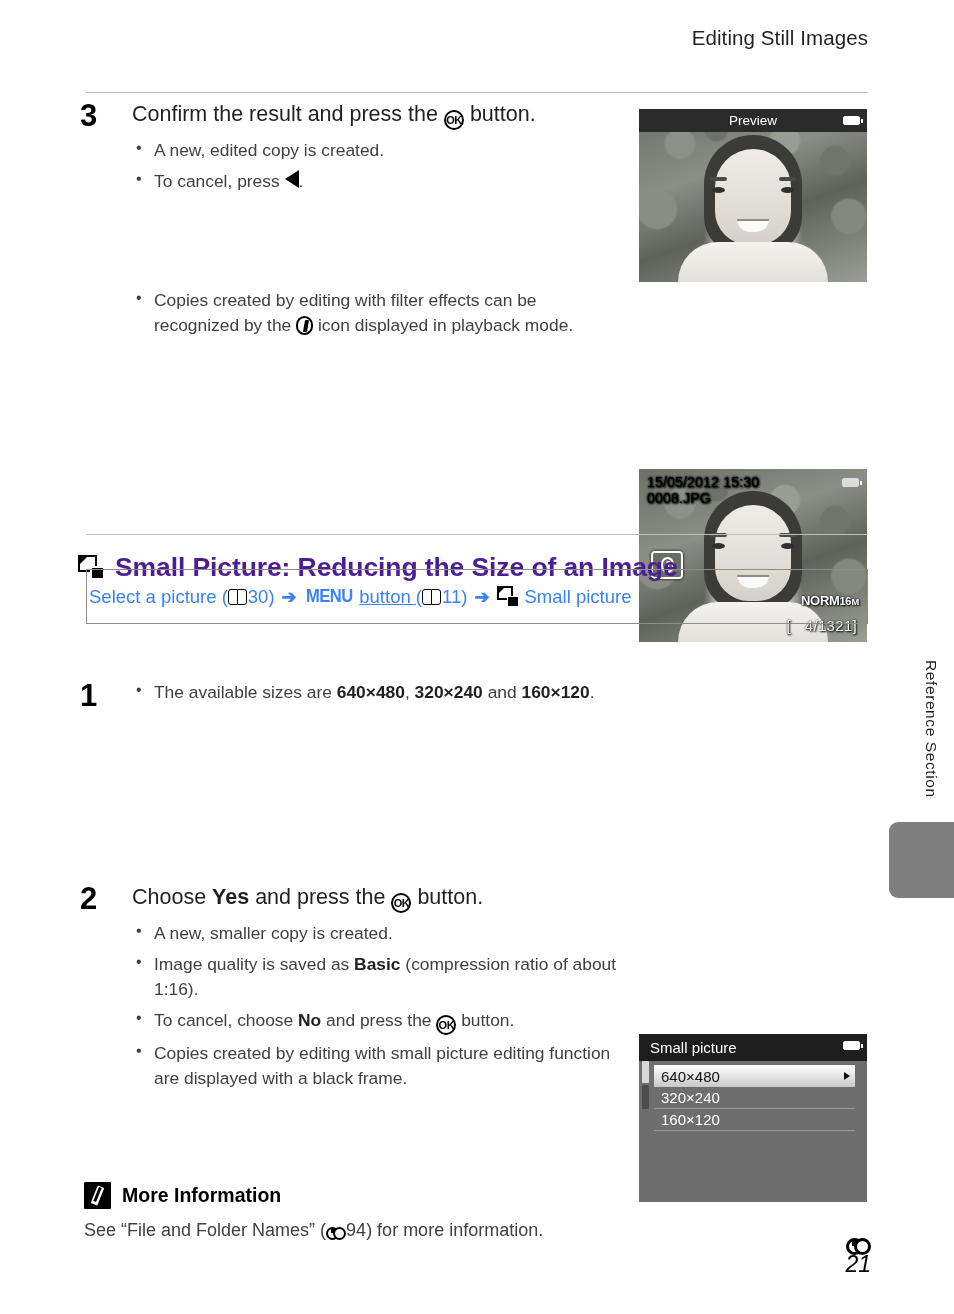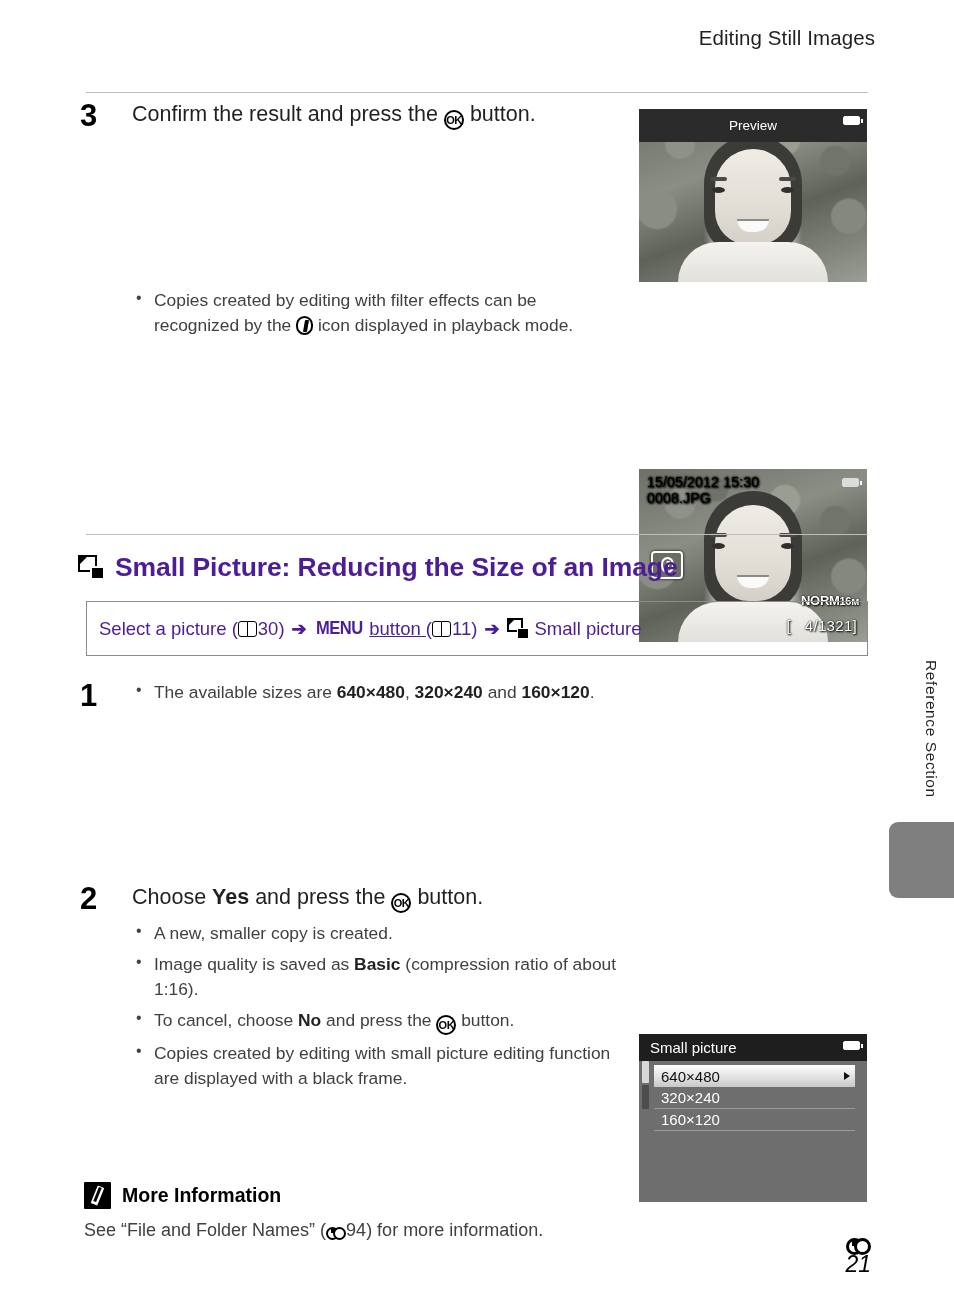--- a/index.html
+++ b/index.html
@@ -9,21 +9,21 @@
     background: #ffffff;
     font-family: "Liberation Sans", sans-serif;
     color: #231f20;
     position: relative;
     overflow: hidden;
   }
 
   
   .page-header {
     position: absolute;
-    top: 26px; left: 0; right: 79px;
+    top: 26px; left: 0; right: 86px;
     text-align: right;
     font-size: 20.5px;
     color: #231f20;
     letter-spacing: .1px;
     margin-left: 12px;
   }
 
   .rule {
     position: absolute;
     left: 86px; right: 86px;
@@ -200,28 +200,28 @@
     font-weight: bold;
     color: #4c1d95;
     letter-spacing: -0.1px;
     display: flex;
     align-items: center;
     gap: 10px;
   }
 
   .nav-box {
     position: absolute;
-    left: 86px; top: 601px;
+    left: 86px; top: 569px;
     width: 782px; height: 55px;
     border: 1.6px solid #8c8c8c;
     display: flex;
     align-items: center;
-    padding-left: 12px;
+    padding-left: 2px;
     font-size: 18.5px;
-    color: #4c1d95;
+    color: #3b82f6;
   }
   .menu-word {
     font-family: "Liberation Sans", sans-serif;
     font-weight: bold;
     font-size: 18px;
     letter-spacing: -0.6px;
     transform: scaleX(.92);
     display: inline-block;
   }
 
@@ -282,21 +282,21 @@
   }
   .shoulders {
     position: absolute; left: 50%; transform: translateX(-50%);
     bottom: 0; width: 150px; height: 40px;
     background: linear-gradient(180deg,#f4f3ef,#e2e0da);
     border-radius: 60px 60px 0 0;
   }
 
   .lcd-titlebar {
     position: absolute; left: 0; right: 0; top: 0;
-    height: 33px;
+    height: 23px;
     background: #2b2b2b;
     color: #fff;
     font-size: 13.5px;
     display: flex; align-items: center; justify-content: center;
   }
   .batt {
     position: absolute; right: 7px; top: 7px;
     width: 17px; height: 9px;
     border: 1.5px solid #fff; border-radius: 2px;
     background: #fff;
@@ -491,20 +491,29 @@
 <div class="rule r1"></div>
 
 <div class="step" style="top:100px;">
   <div class="step-num">3</div>
   <div class="step-body">
     <div class="step-title">
       <span>Confirm the result and press the</span>
       <span class="ok-icon">OK</span>
       <span>button.</span>
     </div>
+    <ul class="bullets">
+      <li>
+        <span>A new, edited copy is created.</span>
+      </li>
+      <li>
+        <span>To cancel, press</span>
+        <span class="tri-left"></span><span>.</span>
+      </li>
+    </ul>
   </div>
 </div>
 
 <div class="step" style="top:288px;">
   <div class="step-body">
     <ul class="bullets">
       <li>
         <span>Copies created by editing with filter effects can be recognized by the</span>
         <span class="filter-icon"></span>
         <span>icon displayed in playback mode.</span>

